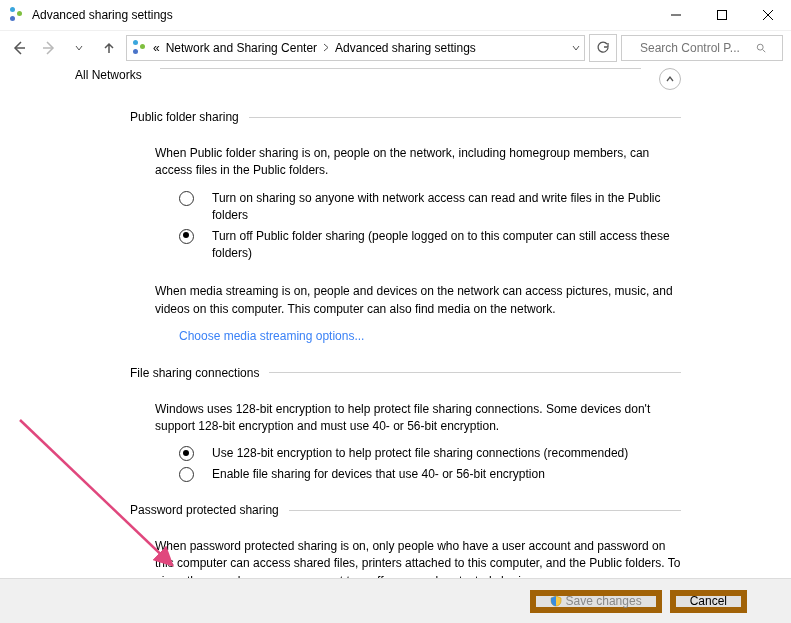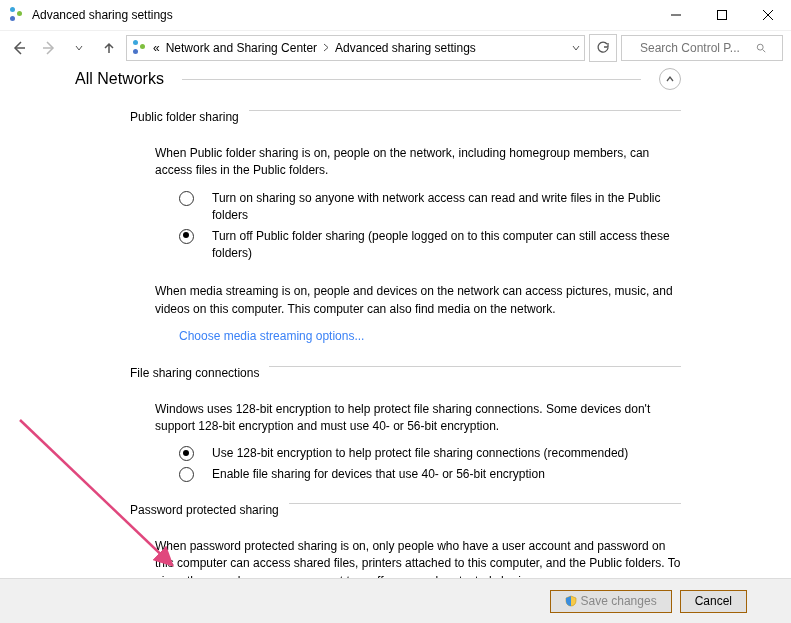--- a/index.html
+++ b/index.html
@@ -90,23 +90,22 @@
     position: absolute;
     top: 64px;
     bottom: 44px;
     left: 0; right: 0;
     overflow: hidden;
     padding-left: 75px;
   }
 
   .section-hdr {
     display: flex;
-    align-items: center;
     gap: 18px;
-    font-size: 16px;
+    font-size: 12px;
     color: #000;
   }
   .section-hdr .line {
     flex: 1;
     height: 1px;
     background: #d0d0d0;
   }
   .collapse-btn {
     width: 20px; height: 20px;
     border: 1px solid #bcbcbc;
@@ -114,21 +113,21 @@
     display: flex; align-items: center; justify-content: center;
     margin-right: 110px;
   }
 
   .group {
     margin-top: 14px;
     margin-right: 110px;
   }
   .group-hdr {
     display: flex;
-    align-items: flex-start;
+    align-items: center;
     gap: 10px;
     margin-left: 55px;
     margin-top: 20px;
   }
   .group-hdr .gname { white-space: nowrap; }
   .group-hdr .line {
     flex: 1; height: 1px; background: #d0d0d0;
   }
   .group-body {
     margin-left: 80px;
@@ -172,21 +171,21 @@
     border-top: 1px solid #dcdcdc;
     background: #f0f0f0;
     display: flex;
     align-items: center;
     justify-content: flex-end;
     gap: 8px;
     padding-right: 44px;
   }
   .btn {
     height: 23px;
-    border: 1px solid #a16207;
+    border: 6px solid #a16207;
     background: #e1e1e1;
     font: inherit;
     padding: 0 14px;
     display: flex; align-items: center; gap: 4px;
   }
   .btn.disabled { color: #888; }
   .shield {
     width: 12px; height: 12px;
   }
 

